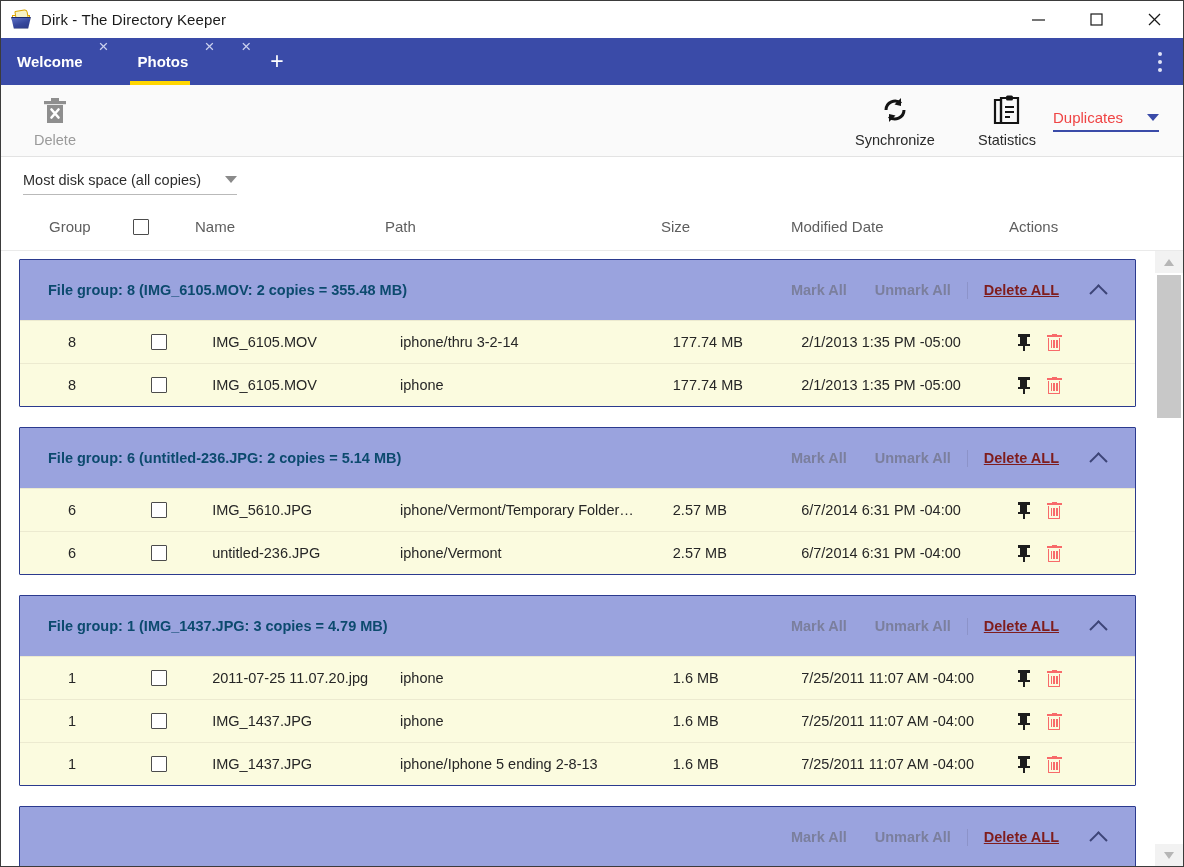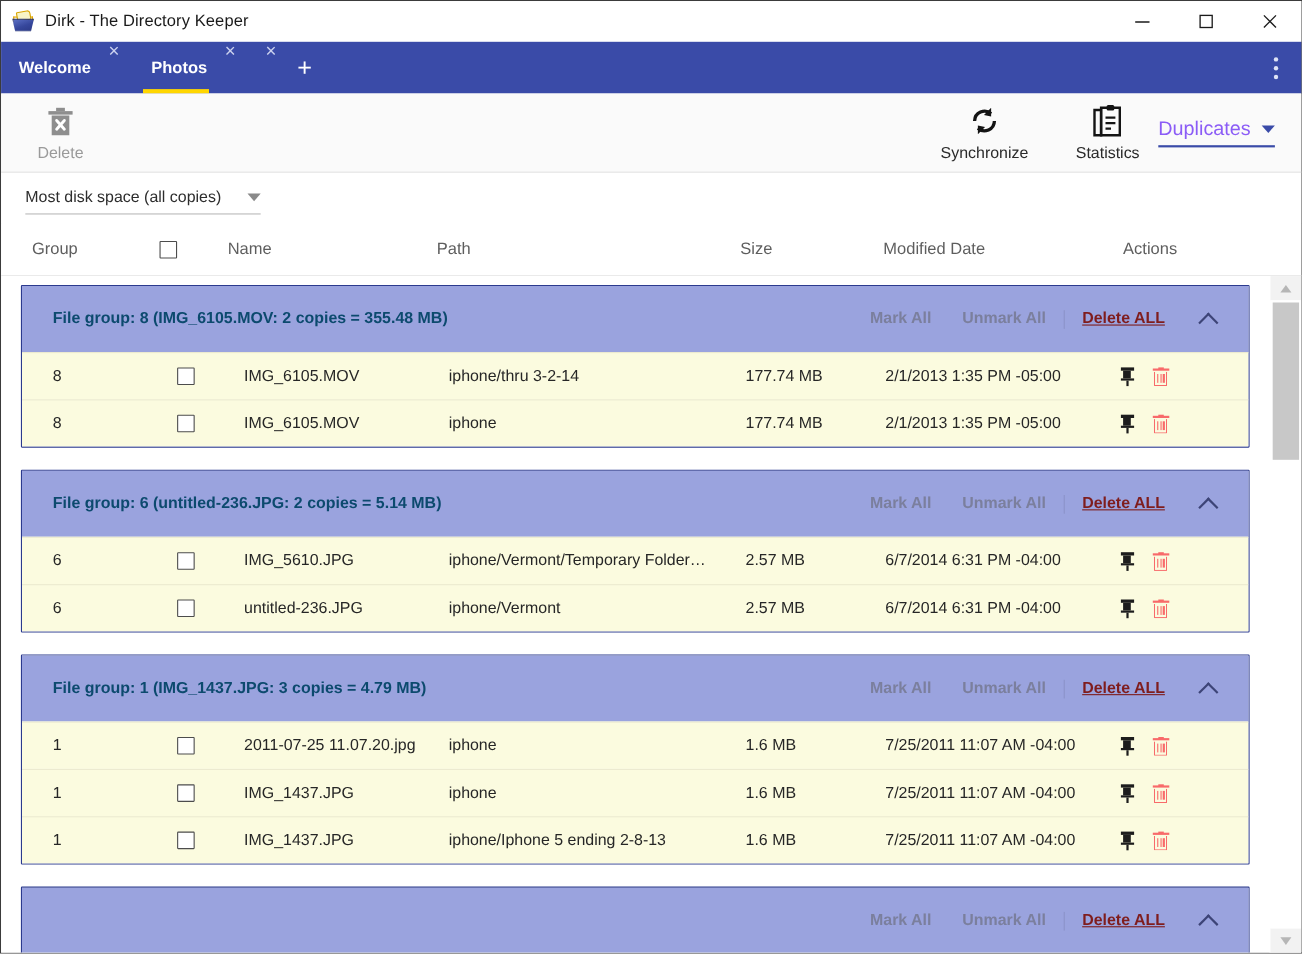--- a/index.html
+++ b/index.html
@@ -103,21 +103,21 @@
   #tb-delete { margin-left: 8px; }
   #tb-stats { margin-left: 10px; }
   #tb-sync { margin-left: auto; margin-right: 10px; }
 
   .dd-duplicates {
     margin-right: 24px; width: 106px;
     display: flex; align-items: center; justify-content: space-between;
     border-bottom: 2px solid #3a4ba8;
     padding-bottom: 4px;
   }
-  .dd-duplicates .txt { font-size: 18px; color: #8b5cf6; }
+  .dd-duplicates .txt { font-size: 15px; color: #ef4444; }
   .caret { width: 0; height: 0; border-left: 6px solid transparent;
            border-right: 6px solid transparent; border-top: 7px solid #3a4ba8; }
   .caret.grey { border-top-color: #8a8a8a; }
 
   
   .sortrow {
     flex: 0 0 46px; display: flex; align-items: center; background: #fff;
   }
   .dd-sort {
     margin-left: 22px; width: 214px;
@@ -125,21 +125,21 @@
     border-bottom: 1px solid #b9b9b9; padding-bottom: 6px; padding-top: 6px;
   }
   .dd-sort .txt { font-size: 14.5px; color: #2d2d2d; }
 
   
   .thead {
     flex: 0 0 48px; display: flex; align-items: center;
     background: #fff; border-bottom: 1px solid #eaeaea;
     font-size: 15px; color: #5e5e5e;
   }
-  .col-group { width: 132px; padding-left: 16px; margin-left: 12px; }
+  .col-group { width: 132px; padding-left: 48px; }
   .col-check { width: 62px; display:flex; align-items:center; }
   .col-name  { width: 190px; }
   .col-path  { width: 276px; }
   .col-size  { width: 130px; }
   .col-date  { width: 218px; }
   .col-act   { width: 120px; }
 
   .chkbox {
     width: 16px; height: 16px; border: 1.6px solid #4c4c4c; background: #fff;
     display: inline-block; border-radius: 1px;

